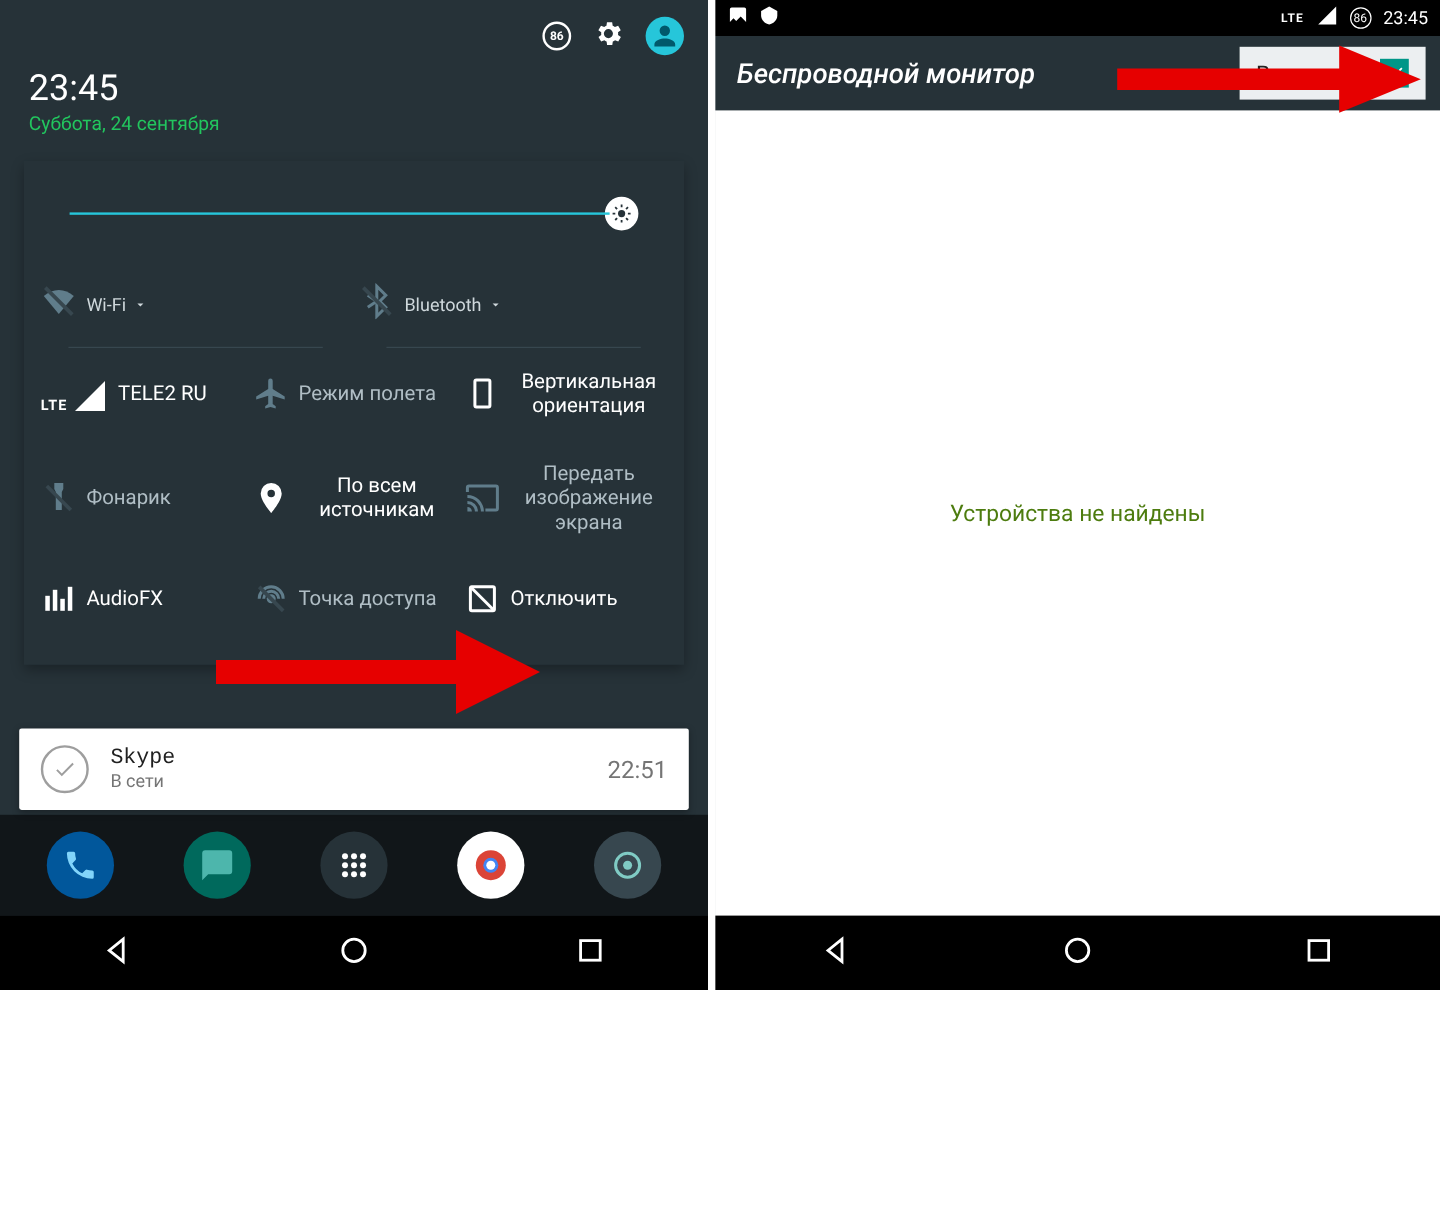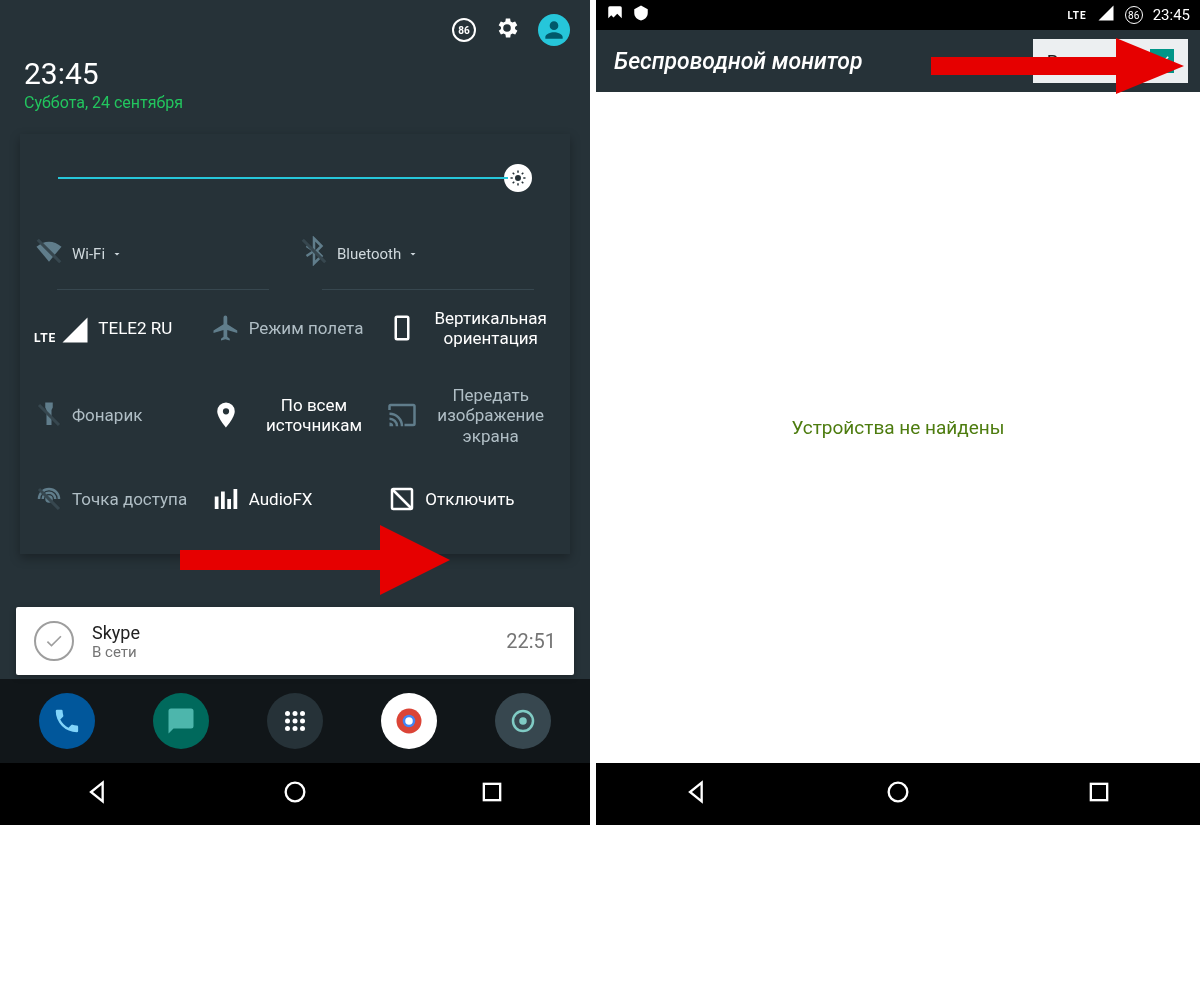--- a/index.html
+++ b/index.html
@@ -88,21 +88,21 @@
     background: #fff; border-radius: 2px;
     box-shadow: 0 2px 6px rgba(0,0,0,.3);
     padding: 14px 18px;
     display: flex; align-items: center; gap: 18px;
   }
   .notif .nicon {
     width: 40px; height: 40px; border: 2px solid #9e9e9e; border-radius: 50%;
     display: flex; align-items: center; justify-content: center;
   }
   .notif .ntext { flex: 1; }
-  .notif .title { font-size: 18px; color: #212121; }
+  .notif .title { font-size: 18px; color: #212121; font-family: Liberation Mono, monospace; }
   .notif .sub { font-size: 15px; color: #757575; }
   .notif .ntime { font-size: 20px; color: #757575; }
 
   .nav-bar {
     position: absolute; bottom: 0; left: 0; right: 0;
     height: 62px; background: #000;
     display: flex; align-items: center; justify-content: space-around;
   }
   .nav-bar svg { width: 28px; height: 28px; fill: none; stroke: #fff; stroke-width: 2; }
 
@@ -283,40 +283,40 @@
         <div class="ticon">
           <svg viewBox="0 0 24 24">
               <path d="M2 18v3h3a3 3 0 0 0-3-3zm0-4v2a5 5 0 0 1 5 5h2a7 7 0 0 0-7-7zm0-4v2a9 9 0 0 1 9 9h2A11 11 0 0 0 2 10zM21 3H3a2 2 0 0 0-2 2v3h2V5h18v14h-7v2h7a2 2 0 0 0 2-2V5a2 2 0 0 0-2-2z"></path>
             </svg>
         </div>
         <div class="tlabel">Передать изображение экрана</div>
       </div>
     </div>
 
     <div class="qs-row row4">
-      <div class="tile">
-        <div class="ticon">
-          <svg viewBox="0 0 24 24">
-              <circle cx="12" cy="12" r="3"></circle>
-              <path d="M7 12a5 5 0 0 1 10 0M4 12a8 8 0 0 1 16 0" fill="none" stroke="#607d8b" stroke-width="2"></path>
-              <line x1="4" y1="4" x2="20" y2="20" stroke="#37474f" stroke-width="2.5"></line>
-            </svg>
-        </div>
-        <div class="tlabel">Точка доступа</div>
-      </div>
       <div class="tile active">
         <div class="ticon">
           <svg viewBox="0 0 24 24" fill="#fff">
               <rect x="3" y="10" width="3" height="10"></rect>
               <rect x="8" y="6" width="3" height="14"></rect>
               <rect x="13" y="12" width="3" height="8"></rect>
               <rect x="18" y="4" width="3" height="16"></rect>
             </svg>
         </div>
         <div class="tlabel">AudioFX</div>
+      </div>
+      <div class="tile">
+        <div class="ticon">
+          <svg viewBox="0 0 24 24">
+              <circle cx="12" cy="12" r="3"></circle>
+              <path d="M7 12a5 5 0 0 1 10 0M4 12a8 8 0 0 1 16 0" fill="none" stroke="#607d8b" stroke-width="2"></path>
+              <line x1="4" y1="4" x2="20" y2="20" stroke="#37474f" stroke-width="2.5"></line>
+            </svg>
+        </div>
+        <div class="tlabel">Точка доступа</div>
       </div>
       <div class="tile active">
         <div class="ticon">
           <svg viewBox="0 0 24 24">
               <rect x="4" y="4" width="16" height="16" rx="1" fill="none" stroke="#fff" stroke-width="2"></rect>
               <line x1="4" y1="4" x2="20" y2="20" stroke="#fff" stroke-width="2"></line>
             </svg>
         </div>
         <div class="tlabel">Отключить</div>
       </div>

